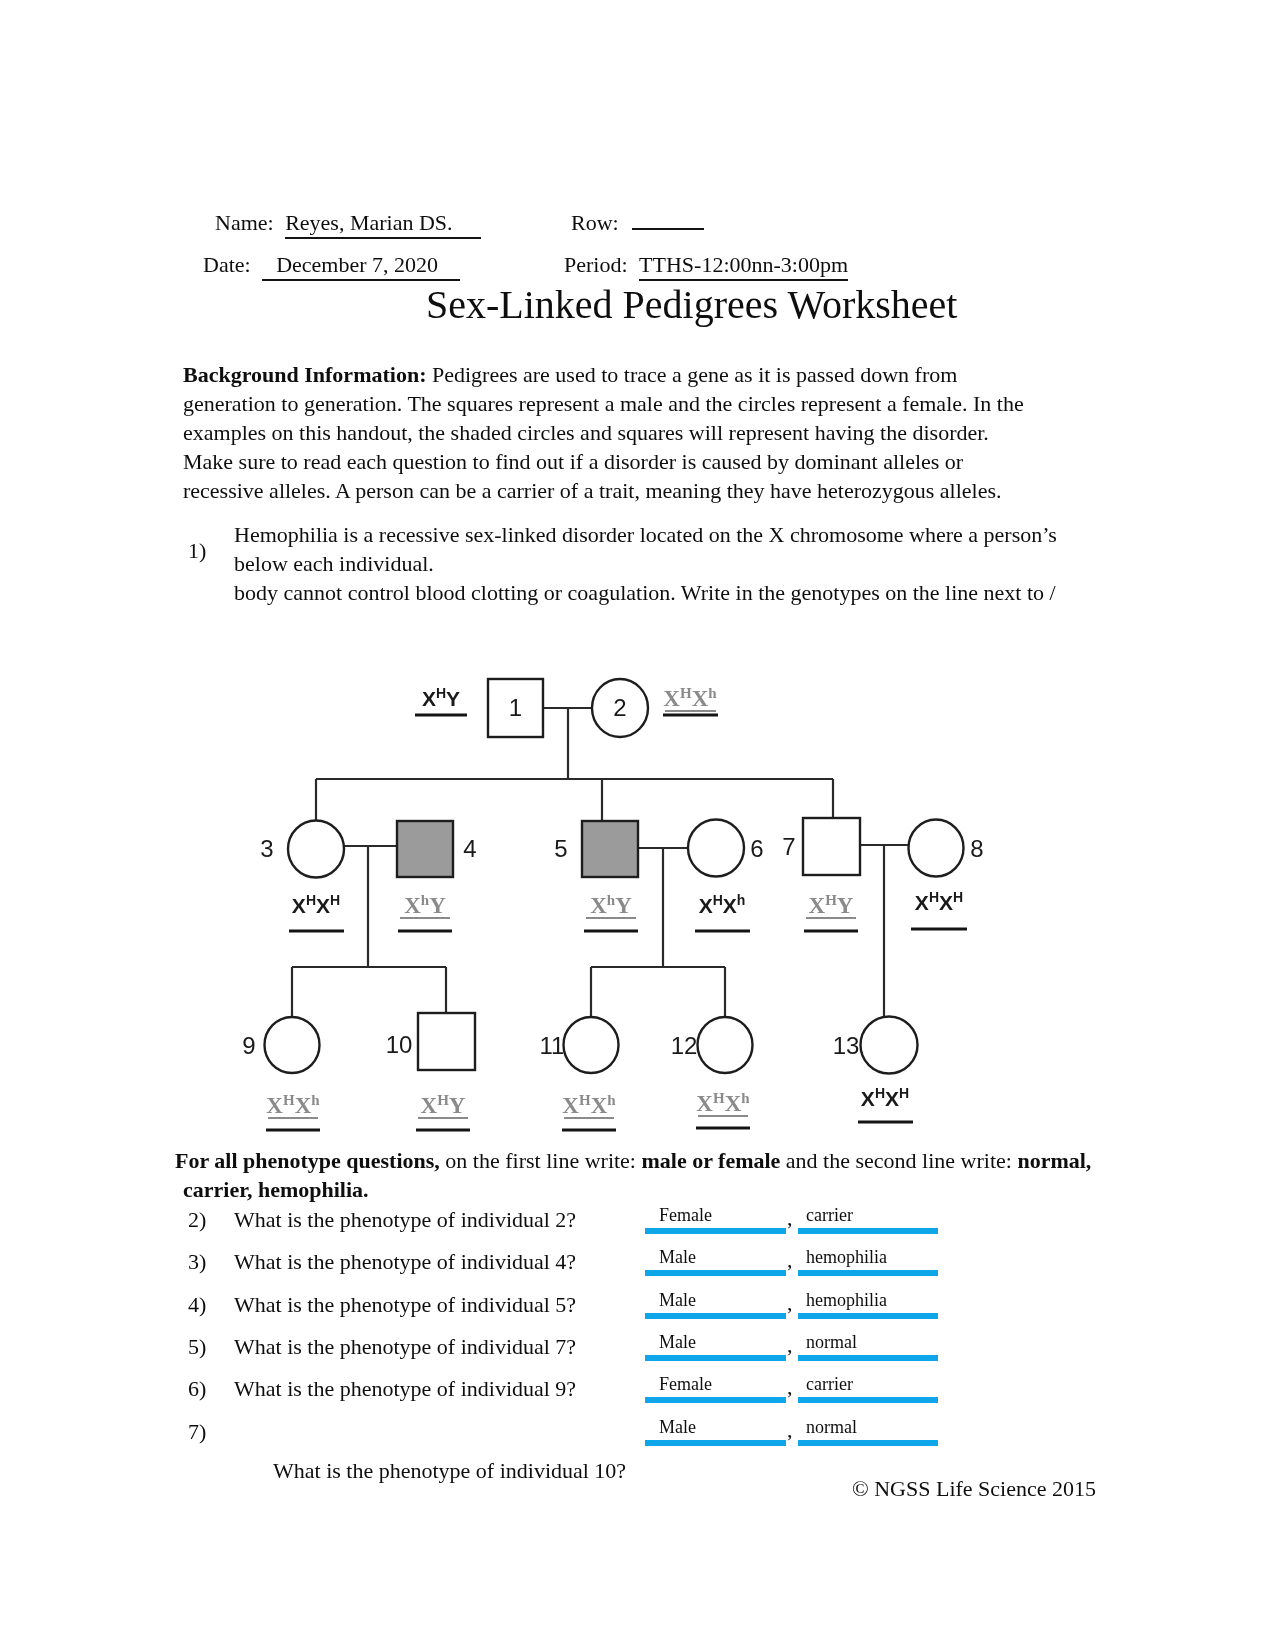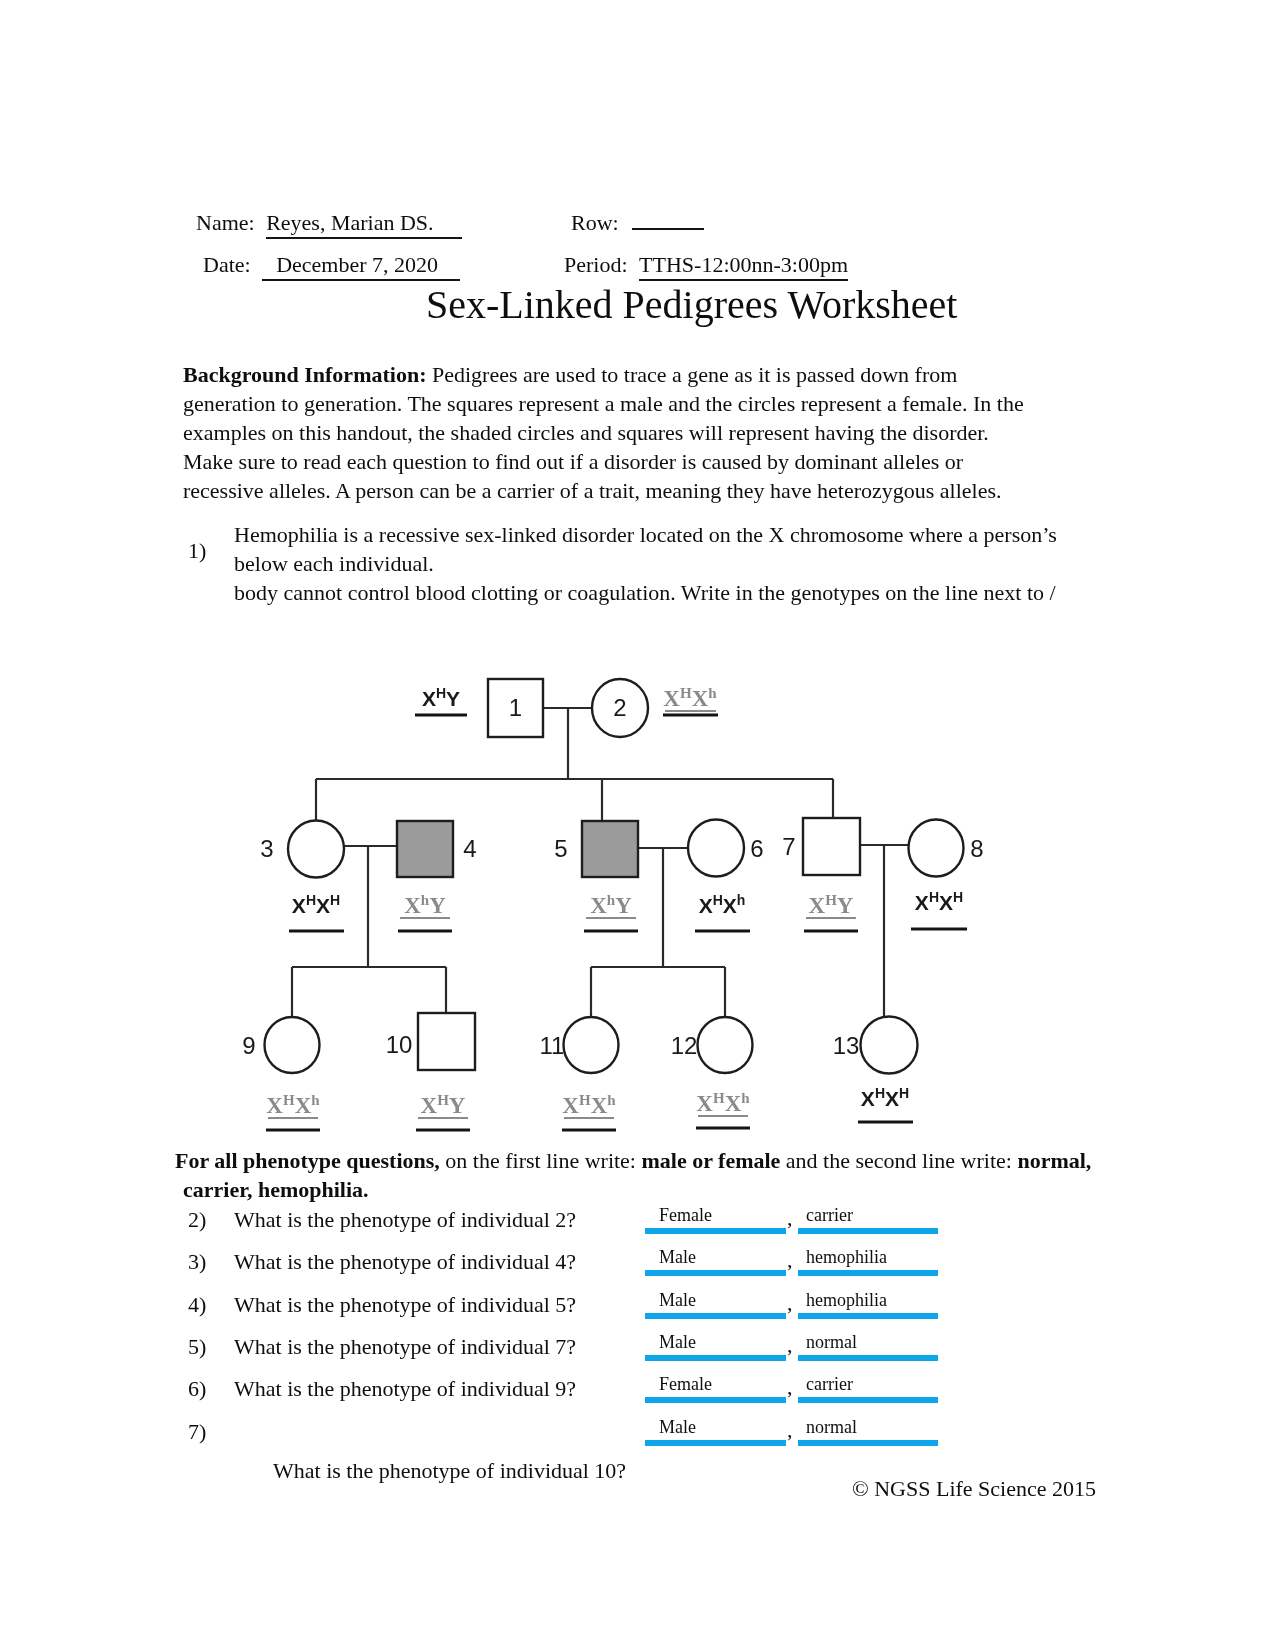--- a/index.html
+++ b/index.html
@@ -22,21 +22,21 @@
   
   .ped-num{font-family:"Liberation Sans",sans-serif;font-size:24px;font-weight:400;fill:#1a1a1a;}
   .gt-key{font-family:"Liberation Sans",sans-serif;font-size:21px;font-weight:700;fill:#1a1a1a;}
   .gt-student{font-family:"Liberation Serif",serif;font-size:23px;font-weight:700;fill:#8a8a8a;}
 </style>
 </head>
 <body>
 
 <div class="page">
 
-  <div class="abs t22" style="left:196px;top:208px;">
+  <div class="abs t22" style="left:215px;top:208px;">
     <span>Name:</span>
     <span class="blankline" style="padding-right:28px;margin-left:6px;">Reyes, Marian DS.</span>
   </div>
   <div class="abs t22" style="left:571px;top:208px;">
     <span>Row:</span>
     <span class="blankline" style="width:72px;margin-left:8px;"></span>
   </div>
 
   <div class="abs t22" style="left:203px;top:250px;">
     <span>Date:</span>

